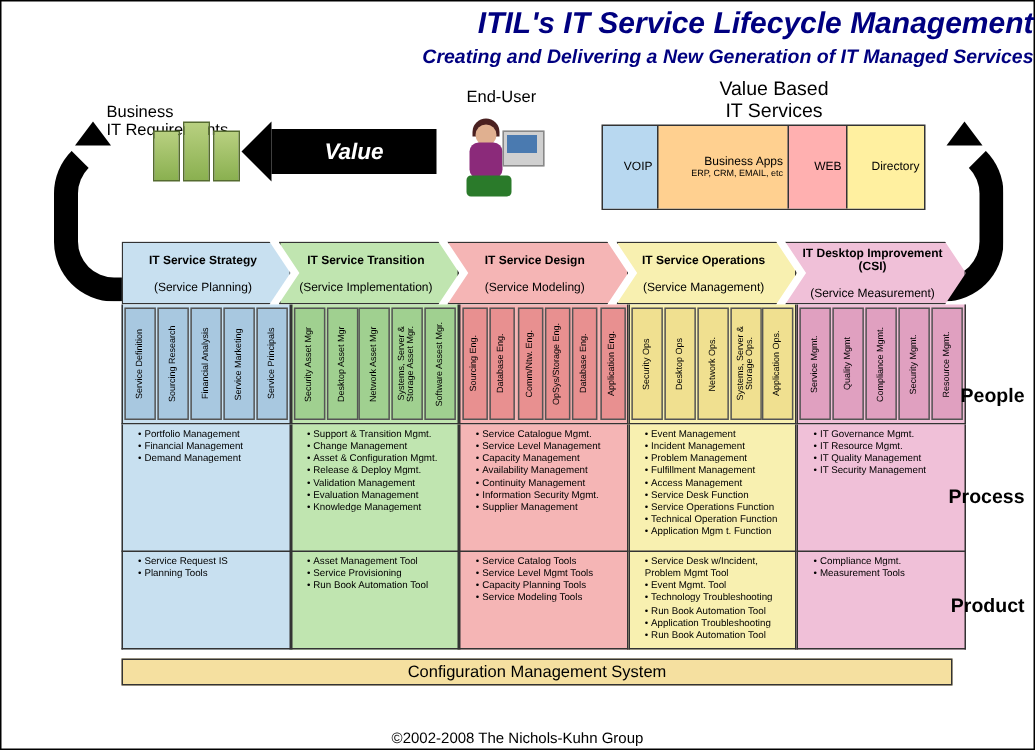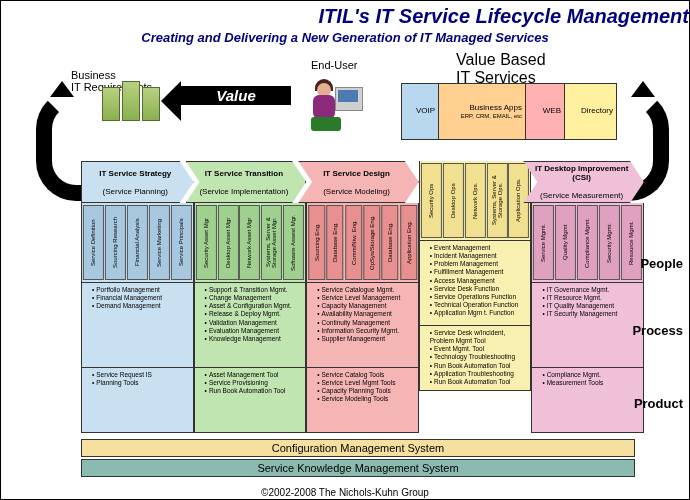--- a/index.html
+++ b/index.html
@@ -1,23 +1,23 @@
 <!DOCTYPE html>
 <html><head>
 <meta charset="utf-8">
 <style>
 body{margin:0;font-family:Arial,sans-serif;background:#fff;width:690px;overflow:hidden}
 .container{border:1px solid #000;width:688px;height:498px;position:relative}
 .title{text-align:right;color:#000080;font-weight:bold;font-size:20px;font-style:italic;margin-top:4px}
-.subtitle{text-align:center;color:#000080;font-weight:bold;font-size:13px;font-style:italic;margin-top:2px}
+.subtitle{text-align:right;color:#000080;font-weight:bold;font-size:13px;font-style:italic;margin-top:2px}
 .top-row{position:relative;height:90px;margin-top:6px}
 .biz-label{position:absolute;left:70px;top:18px;width:120px;font-size:11px}
 .eu-label{position:absolute;left:310px;top:8px;font-size:11px}
-.vb-label{position:absolute;left:455px;top:0;width:120px;font-size:16px}
-.value-arrow{position:absolute;left:180px;top:35px;width:110px;height:19px;background:#000;color:#fff;font-weight:bold;font-style:italic;font-size:15px;display:flex;align-items:center;justify-content:center}
+.vb-label{position:absolute;left:455px;top:0;width:120px;text-align:center;font-size:13px}
+.value-arrow{position:absolute;left:180px;top:35px;width:110px;height:30px;background:#000;color:#fff;font-weight:bold;font-style:italic;font-size:15px;display:flex;align-items:center;justify-content:center}
 .value-arrow:before{content:"";position:absolute;left:-20px;top:-5px;border-right:20px solid #000;border-top:20px solid transparent;border-bottom:20px solid transparent}
 .curve-left{position:absolute;left:35px;top:38px;width:50px;height:80px;border:16px solid #000;border-right:none;border-radius:40px 0 0 40px;border-top-color:transparent}
 .curve-left:after{content:"";position:absolute;left:-2px;top:-24px;border-left:12px solid transparent;border-right:12px solid transparent;border-bottom:16px solid #000}
 .curve-right{position:absolute;right:20px;top:38px;width:50px;height:80px;border:16px solid #000;border-left:none;border-radius:0 40px 40px 0;border-top-color:transparent}
 .curve-right:before{content:"";position:absolute;right:-2px;top:-24px;border-left:12px solid transparent;border-right:12px solid transparent;border-bottom:16px solid #000}
 .servers{position:absolute;left:95px;top:30px;width:70px;height:40px;display:flex;gap:2px;align-items:flex-end;justify-content:center}
 .srv{width:16px;height:32px;background:linear-gradient(#b8d080,#8ab050);border:1px solid #556b2f}
 .srv.tall{height:38px}
 .person{position:absolute;left:310px;top:28px;width:60px;height:55px}
 .head{width:14px;height:14px;background:#e0b090;border-radius:50%;position:absolute;left:6px;top:4px}
@@ -186,20 +186,21 @@
         <div class="product-row c-red">
           <ul class="b">
             <li>Service Catalog Tools</li>
             <li>Service Level Mgmt Tools</li>
             <li>Capacity Planning Tools</li>
             <li>Service Modeling Tools</li>
           </ul>
         </div>
       </div>
       <div class="phase">
+        <div class="phase-header c-yellow"><b>IT Service Operations</b><br>(Service Management)</div>
         <div class="people-row c-yellow">
           <div class="vbar c-yellow-d">Security Ops</div>
           <div class="vbar c-yellow-d">Desktop Ops</div>
           <div class="vbar c-yellow-d">Network Ops.</div>
           <div class="vbar c-yellow-d">Systems, Server &amp; Storage Ops.</div>
           <div class="vbar c-yellow-d">Application Ops.</div>
         </div>
         <div class="process-row c-yellow">
           <ul class="b">
             <li>Event Management</li>
@@ -248,16 +249,15 @@
           </ul>
         </div>
       </div>
     </div>
 
   <div class="side-label sl-people">People</div>
   <div class="side-label sl-process">Process</div>
   <div class="side-label sl-product">Product</div>
 
   <div class="foundation f1">Configuration Management System</div>
-  <div class="foundation f2">Service Knowledge Management System</div>
 
   <div class="copyright">©2002-2008 The Nichols-Kuhn Group</div>
 </div>
 
 </body></html>

